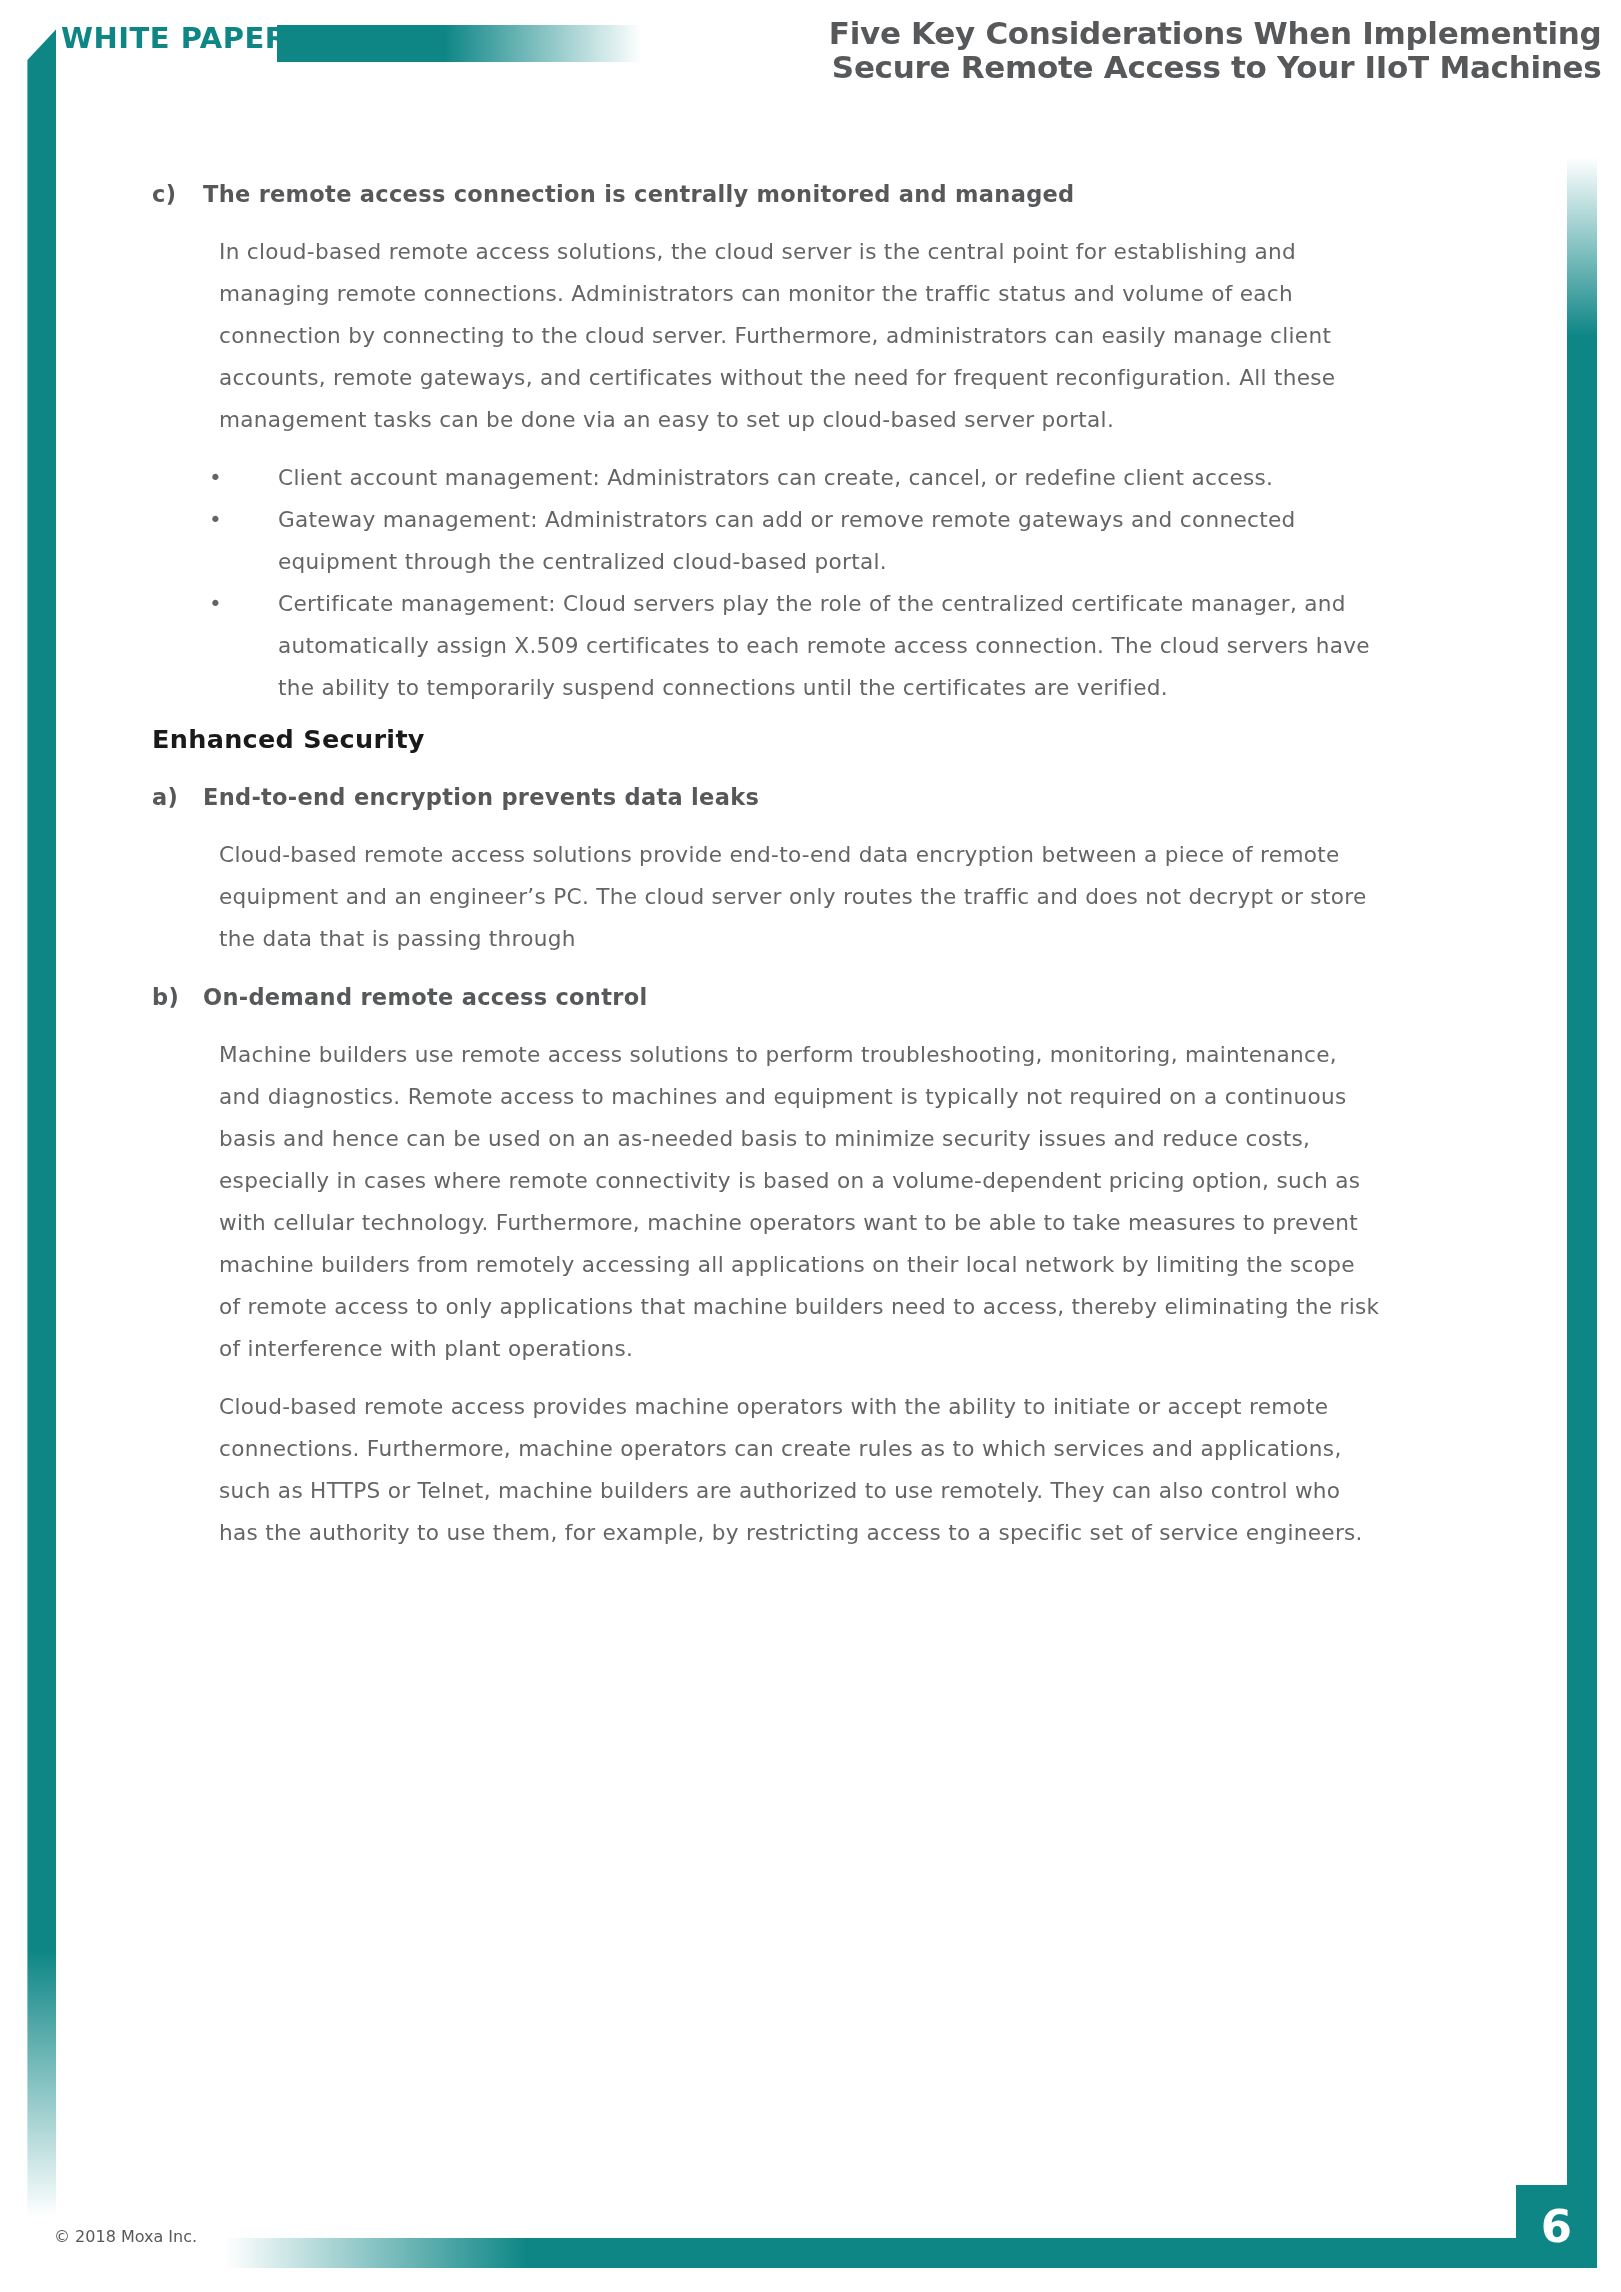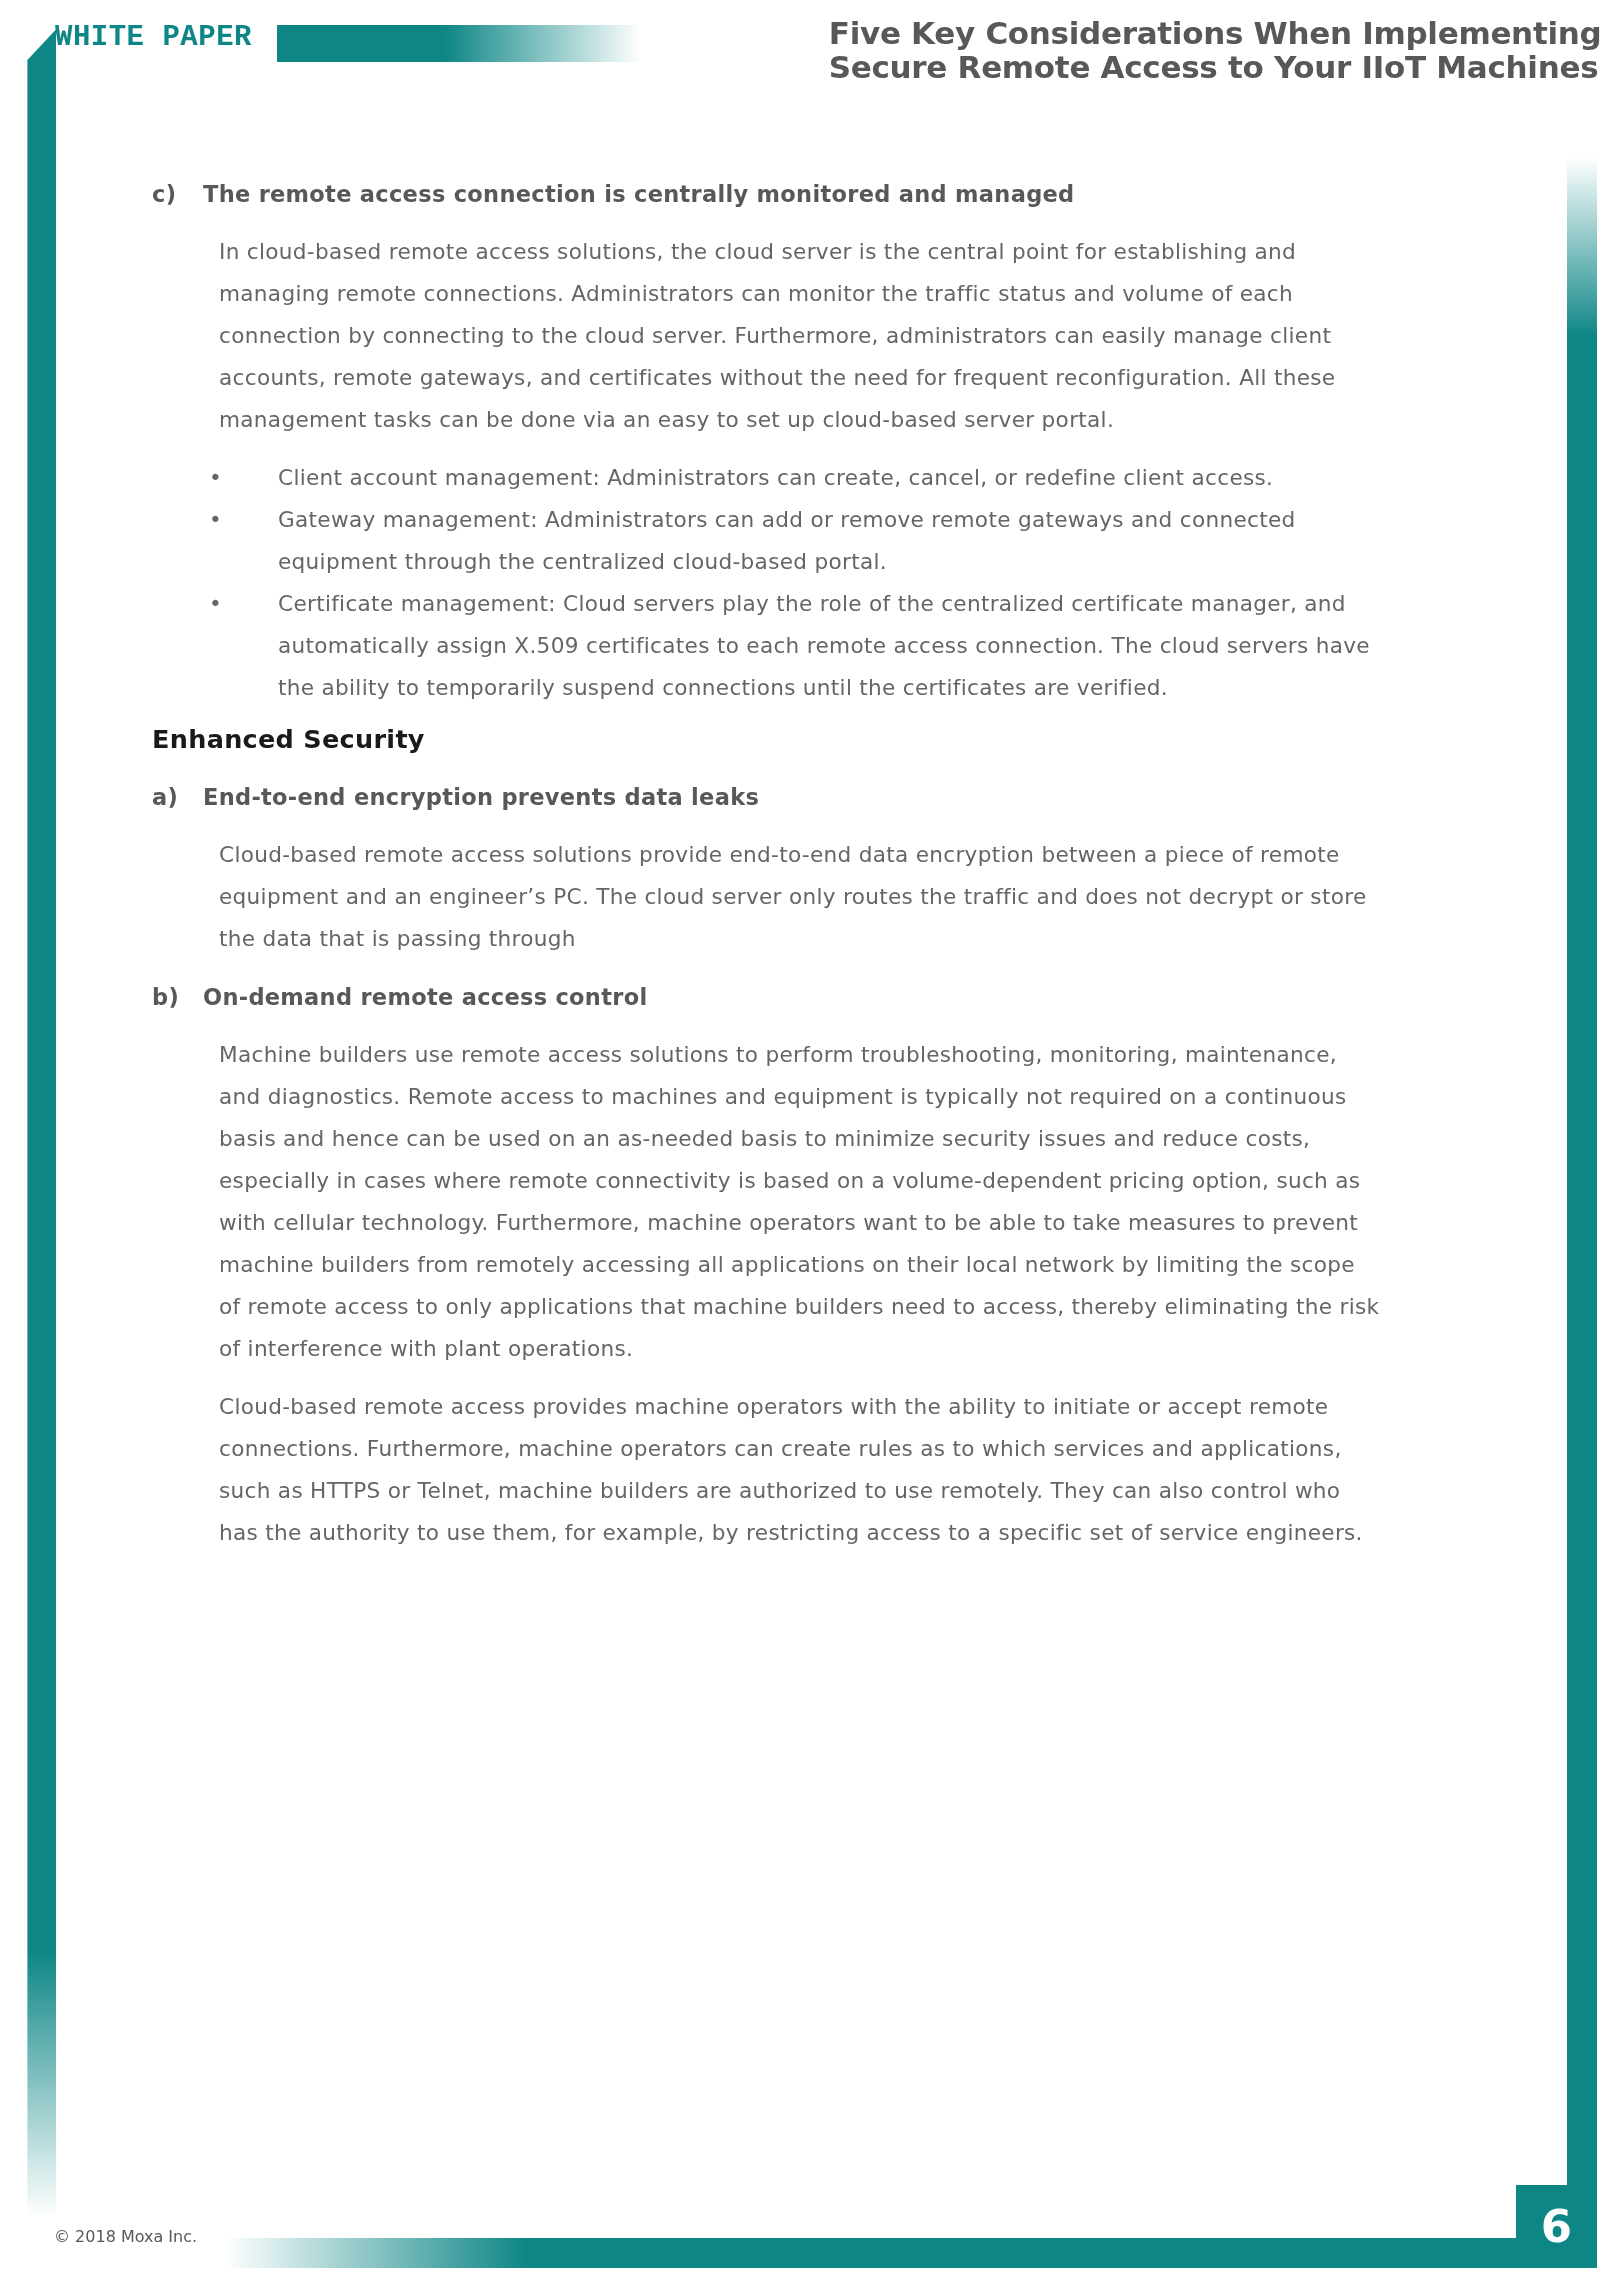--- a/index.html
+++ b/index.html
@@ -59,33 +59,32 @@
     height: 37px;
     background: linear-gradient(to right,
       var(--teal, #0e8686) 0%,
       var(--teal, #0e8686) 44%,
       rgba(255,255,255,0) 96%);
   }
 
   
   .white-paper-label {
     position: absolute;
-    left: 55px;
+    left: 61px;
     top: 20.6px;
     font-size: 29px;
     font-weight: bold;
     letter-spacing: 0.5px;
     color: var(--teal, #0e8686);
-    font-family: Liberation Mono, monospace;
   }
   .page-title {
     position: absolute;
     right: 19.6px;
     top: 15.7px;
-    text-align: left;
+    text-align: right;
     font-size: 31px;
     font-weight: bold;
     line-height: 34px;
     color: var(--heading-gray, #57585a);
     letter-spacing: -0.3px;
   }
 
   
   .content {
     position: absolute;

